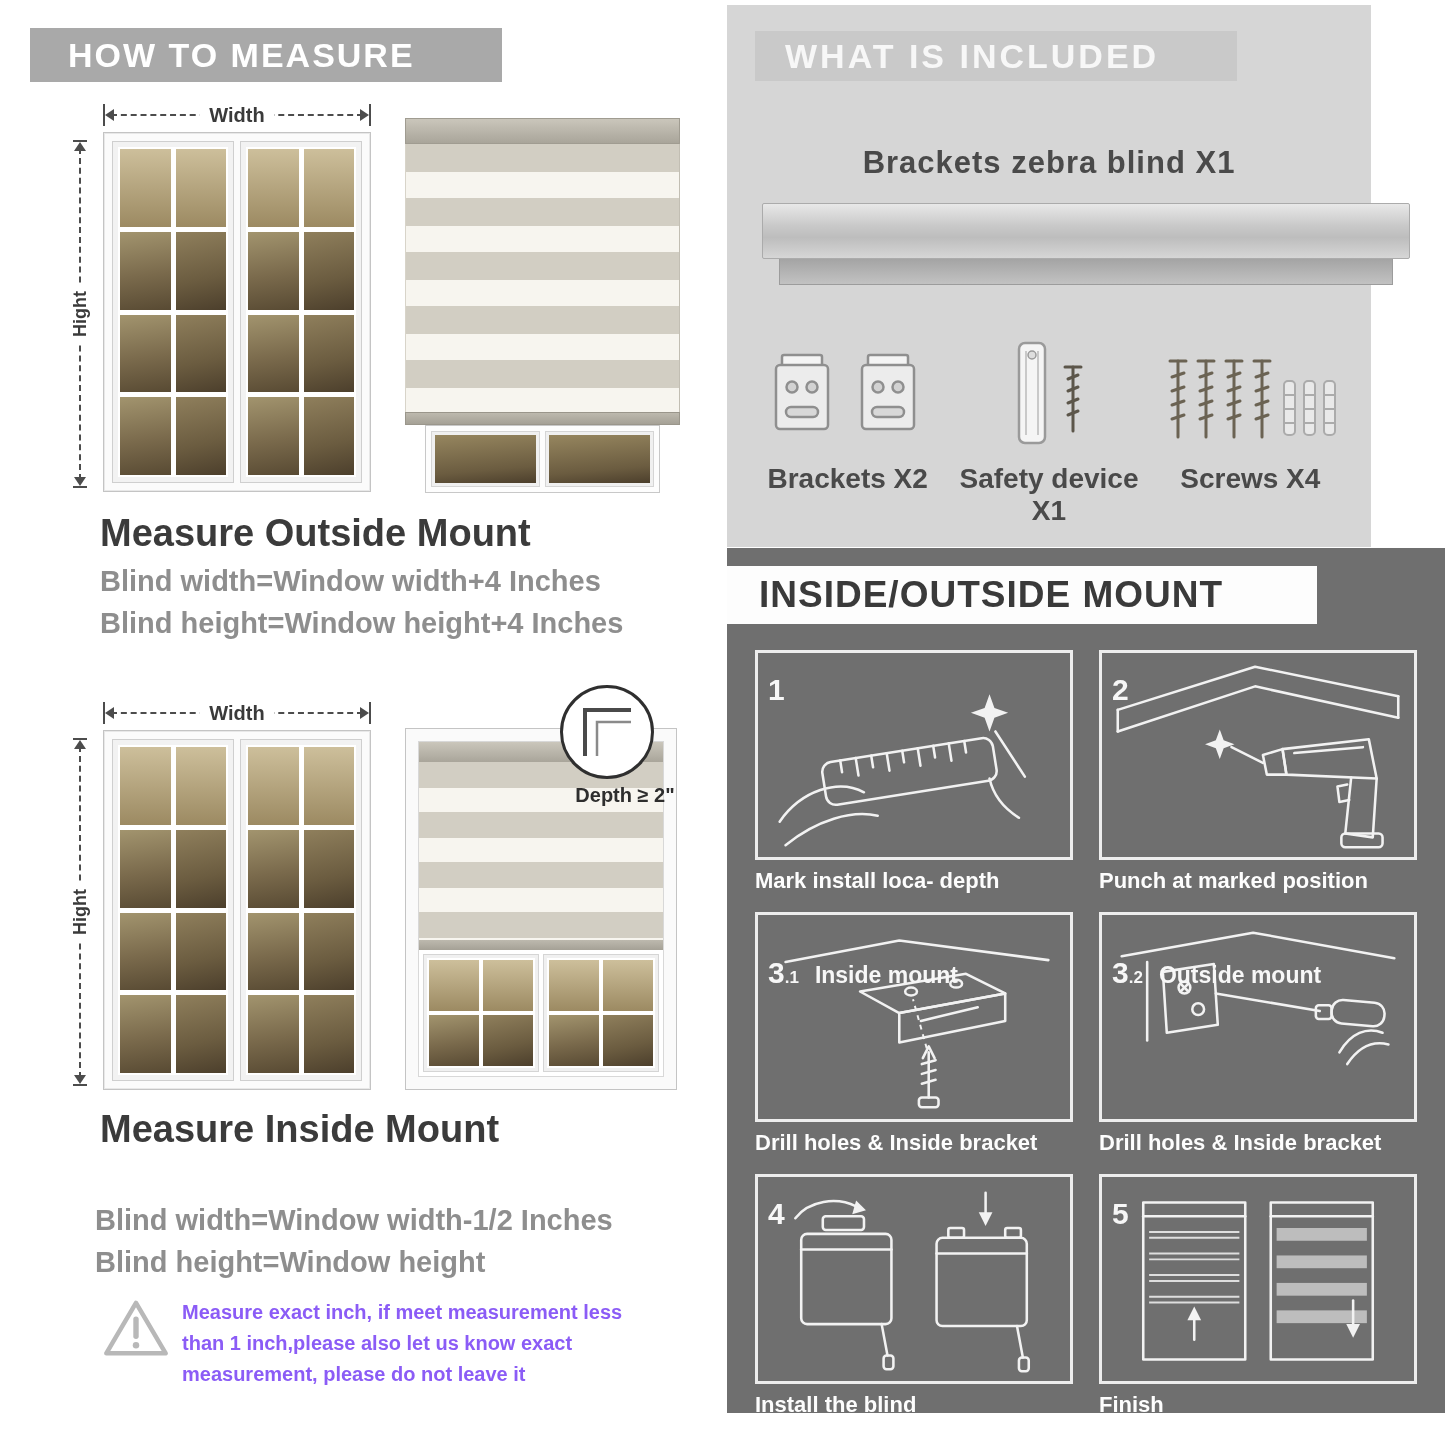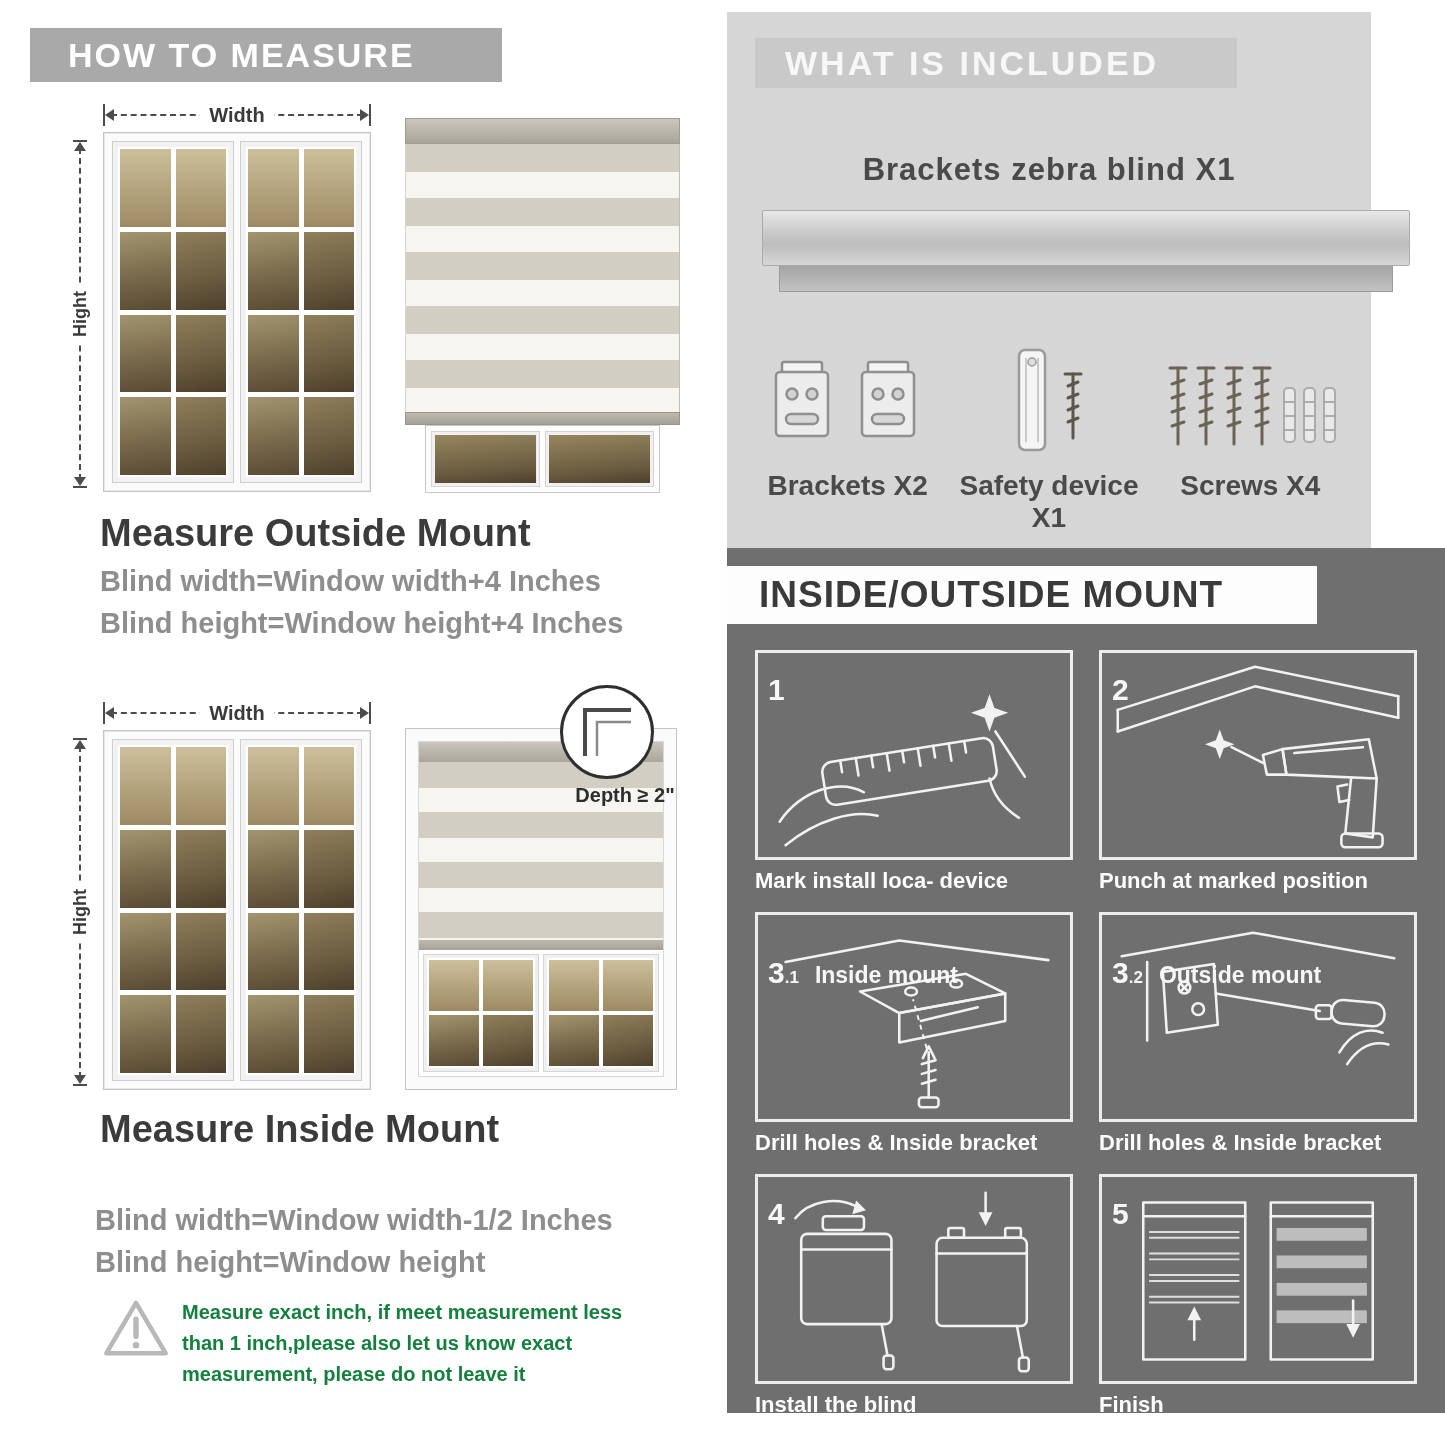--- a/index.html
+++ b/index.html
@@ -93,24 +93,24 @@
 
   .measure-title { position:absolute; left:100px; font-size:38px; font-weight:bold; color:#3b3b3b; }
   .t-outside { top:512px; }
   .t-inside  { top:1108px; }
   .measure-line { position:absolute; left:100px; font-size:29px; font-weight:bold; color:#8e8e8e; }
   .lo1 { top:565px; } .lo2 { top:607px; }
   .li1 { left:95px; top:1162px; } .li2 { left:95px; top:1204px; } .li3 { left:95px; top:1246px; }
 
   .warning-icon { position:absolute; left:100px; top:1296px; width:72px; height:66px; }
   .warning-text { position:absolute; left:182px; top:1297px; width:448px;
-    font-size:20px; font-weight:bold; color:#15803d; line-height:1.55; }
-
-  
-  .included-panel { position:absolute; left:727px; top:12px; width:644px; height:542px; background:#d6d6d6; }
+    font-size:20px; font-weight:bold; color:#8b5cf6; line-height:1.55; }
+
+  
+  .included-panel { position:absolute; left:727px; top:5px; width:644px; height:542px; background:#d6d6d6; }
   .included-header { position:absolute; left:28px; top:26px; width:482px; height:50px;
     background:#c9c9c9; color:#f7f7f7; font-size:34px; font-weight:bold; letter-spacing:3px;
     line-height:50px; padding-left:30px; }
   .blind-label { position:absolute; left:0; top:140px; width:100%; text-align:center;
     font-size:31px; font-weight:bold; color:#4a4a4a; letter-spacing:1px; }
   .headrail { position:absolute; left:35px; top:198px; width:648px; height:56px;
     background:linear-gradient(180deg,#e8e8e8 0%,#c9c9c9 40%,#bdbdbd 62%,#d6d6d6 100%);
     border:1px solid #ababab; border-radius:2px; }
   .valance { position:absolute; left:52px; top:254px; width:614px; height:26px;
     background:linear-gradient(180deg,#a4a4a4,#c2c2c2); border:1px solid #9c9c9c; border-top:none; }
@@ -401,21 +401,21 @@
               <line class="ln" x1="162" y1="98" x2="162" y2="116"></line>
               <line class="ln" x1="178" y1="98" x2="178" y2="110"></line>
               <line class="ln" x1="194" y1="98" x2="194" y2="116"></line>
               <line class="ln" x1="210" y1="98" x2="210" y2="110"></line>
             </g>
             <path class="ln" d="M268,126 L238,80"></path>
             <path class="fl" d="M232,42 L237,56 L251,61 L237,66 L232,80 L227,66 L213,61 L227,56 Z"></path>
             <path class="ln" d="M262,168 C246,158 236,146 232,128"></path>
           </svg>
         </div>
-        <div class="step-caption">Mark install loca- device</div>
+        <div class="step-caption">Mark install loca- depth</div>
       </div>
 
       <div class="step">
         <div class="step-box">
           <div class="step-head">
             <span class="step-num">2</span>
               <span class="step-sub"></span>
             <span class="step-title"></span>
           </div>
           <svg class="step-svg" viewBox="0 0 310 208">

